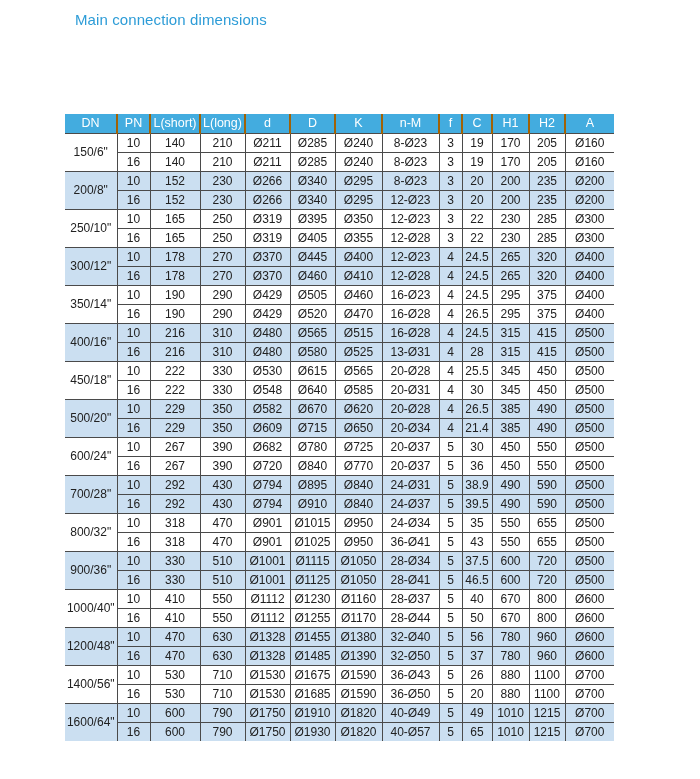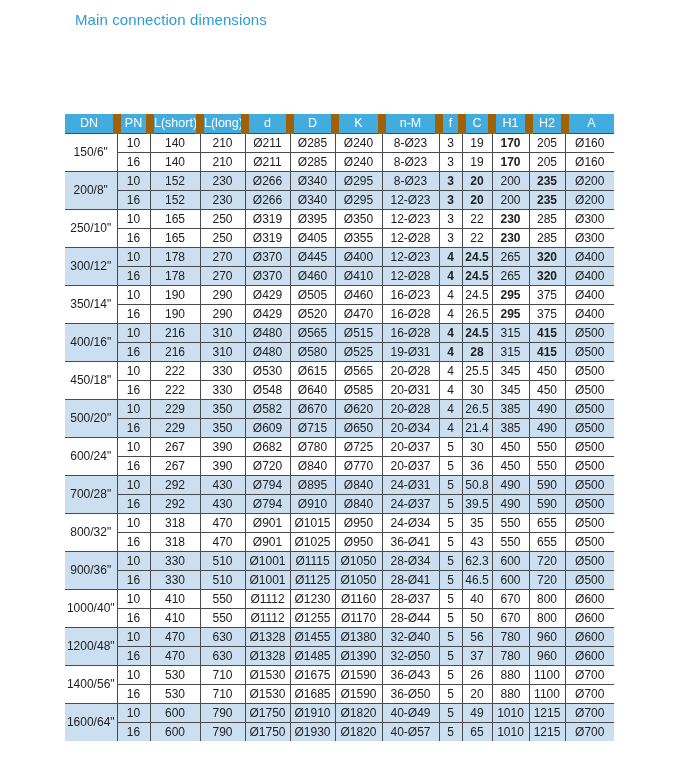--- a/index.html
+++ b/index.html
@@ -20,35 +20,35 @@
     letter-spacing:0.1px;
   }
   table.dim-table{
     position:absolute;left:65px;top:74px;
     border-collapse:collapse;table-layout:fixed;width:549px;
     font-size:12px;color:var(--body-text);margin-top:40px;
   }
   thead th{
     background:var(--header-bg);color:var(--header-text);
     font-weight:400;font-size:12.5px;height:19px;
-    border:none;border-left:8px solid #a16207;
+    border:none;border-left:2px solid #a16207;
     text-align:center;vertical-align:middle;padding:0;
     overflow:hidden;white-space:nowrap;
   }
   thead th:first-child{border-left:none;}
   tbody td{
     border:1px solid var(--border-color);
     height:19px;text-align:center;vertical-align:middle;
     padding:0;white-space:nowrap;overflow:hidden;
     background:#ffffff;font-size:12px;
   }
   tbody td.dn{border-left:none;font-size:12px;}
   tbody td.last-col{border-right:none;}
   tbody td.band{background:var(--band-bg);}
-  tbody td.bold{font-weight:700;}
+  tbody td.bold{font-weight:400;}
   tbody td.no-bottom{border-bottom:none;}
 </style>
 </head>
 <body>
 
 <div class="page">
   <div class="title">Main connection dimensions</div>
   <table class="dim-table">
     <colgroup id="cols">
         <col style="width: 52px;">
@@ -243,21 +243,21 @@
           <td class="band bold">415</td>
           <td class="band last-col">Ø500</td>
         </tr>
         <tr>
           <td class="band">16</td>
           <td class="band">216</td>
           <td class="band">310</td>
           <td class="band">Ø480</td>
           <td class="band">Ø580</td>
           <td class="band">Ø525</td>
-          <td class="band">19-Ø31</td>
+          <td class="band">13-Ø31</td>
           <td class="band bold">4</td>
           <td class="band bold">28</td>
           <td class="band">315</td>
           <td class="band bold">415</td>
           <td class="band last-col">Ø500</td>
         </tr>
         <tr>
           <td rowspan="2" class="dn">450/18"</td>
           <td class="">10</td>
           <td class="">222</td>
@@ -347,21 +347,21 @@
         <tr>
           <td rowspan="2" class="dn band">700/28"</td>
           <td class="band">10</td>
           <td class="band">292</td>
           <td class="band">430</td>
           <td class="band">Ø794</td>
           <td class="band">Ø895</td>
           <td class="band">Ø840</td>
           <td class="band">24-Ø31</td>
           <td class="band">5</td>
-          <td class="band">50.8</td>
+          <td class="band">38.9</td>
           <td class="band">490</td>
           <td class="band">590</td>
           <td class="band last-col">Ø500</td>
         </tr>
         <tr>
           <td class="band">16</td>
           <td class="band">292</td>
           <td class="band">430</td>
           <td class="band">Ø794</td>
           <td class="band">Ø910</td>
@@ -405,21 +405,21 @@
         <tr>
           <td rowspan="2" class="dn band">900/36"</td>
           <td class="band">10</td>
           <td class="band">330</td>
           <td class="band">510</td>
           <td class="band">Ø1001</td>
           <td class="band">Ø1115</td>
           <td class="band">Ø1050</td>
           <td class="band">28-Ø34</td>
           <td class="band">5</td>
-          <td class="band">62.3</td>
+          <td class="band">37.5</td>
           <td class="band">600</td>
           <td class="band">720</td>
           <td class="band last-col">Ø500</td>
         </tr>
         <tr>
           <td class="band">16</td>
           <td class="band">330</td>
           <td class="band">510</td>
           <td class="band">Ø1001</td>
           <td class="band">Ø1125</td>

